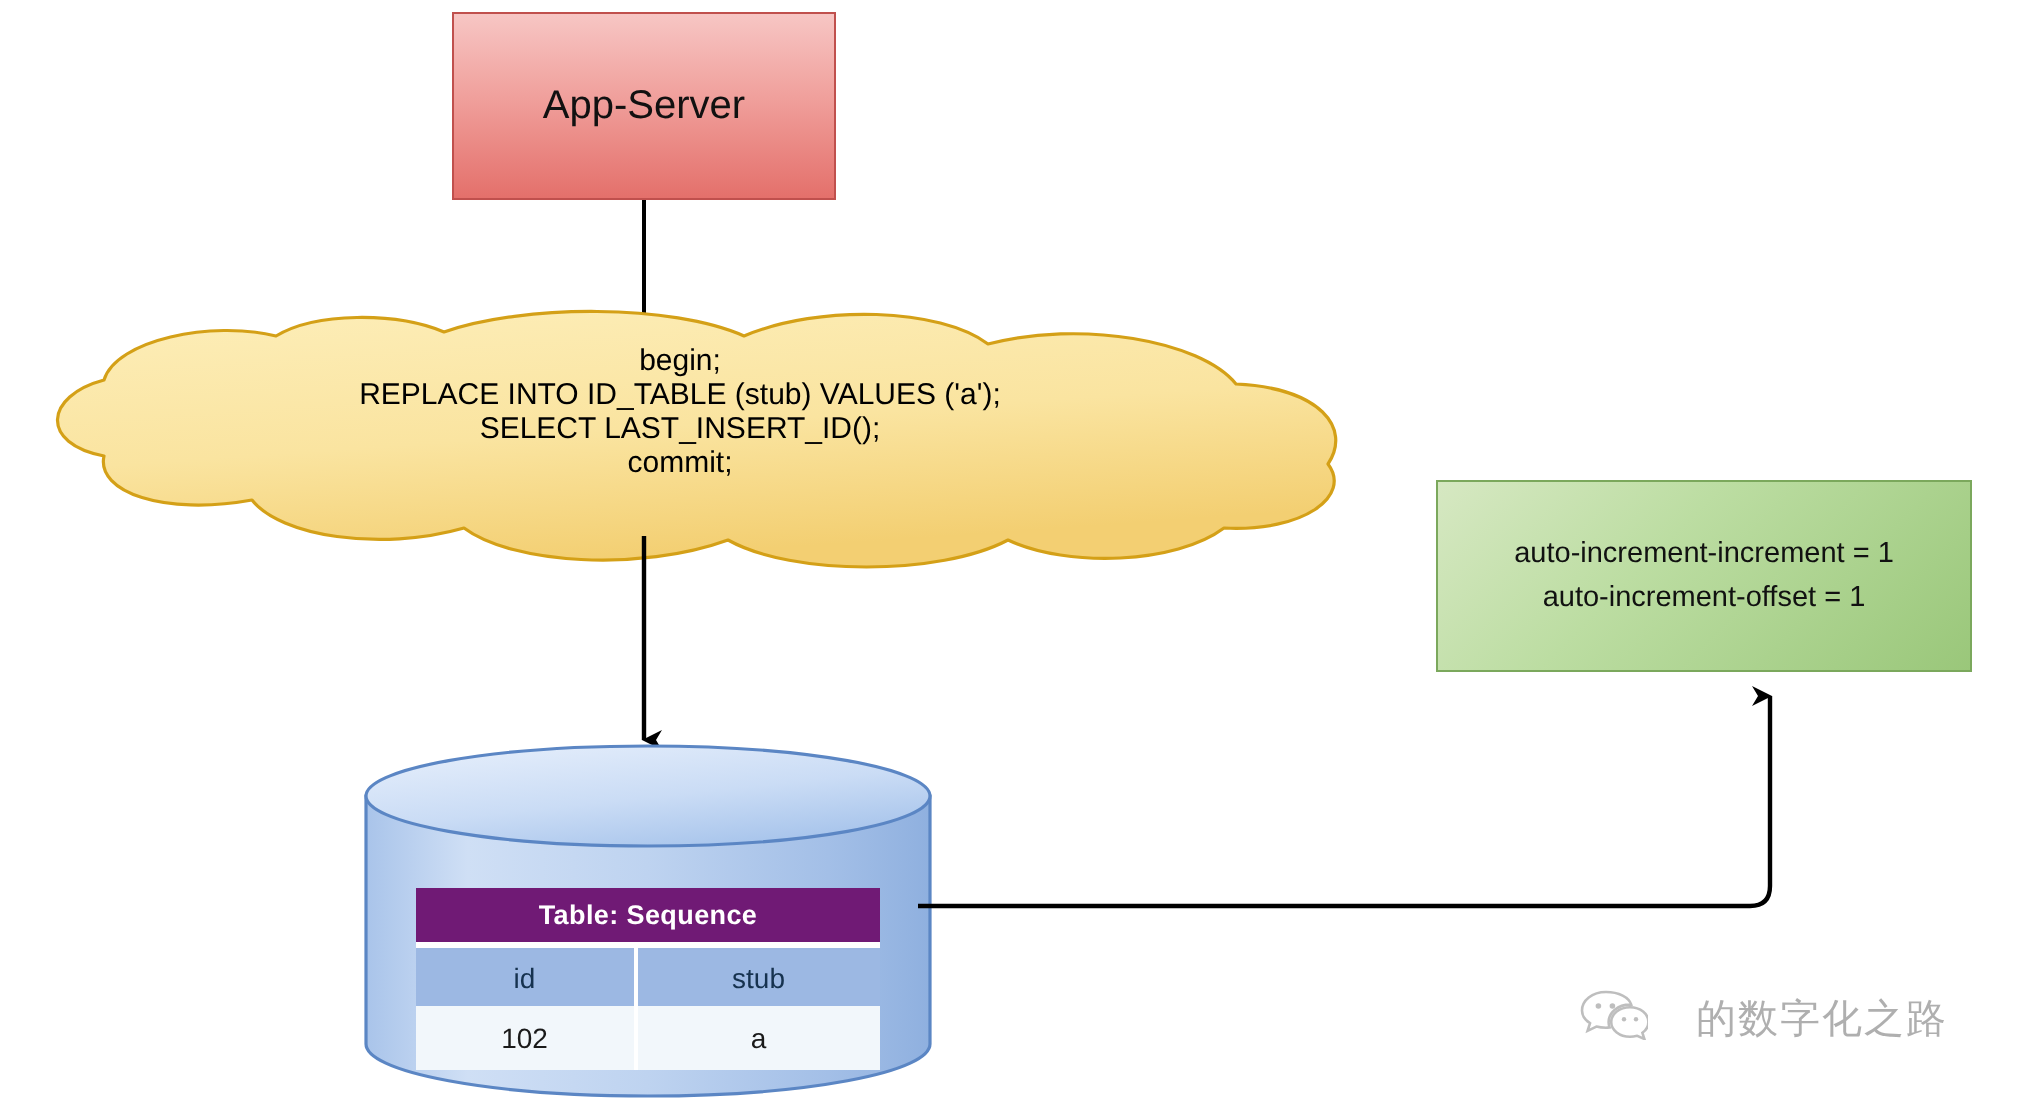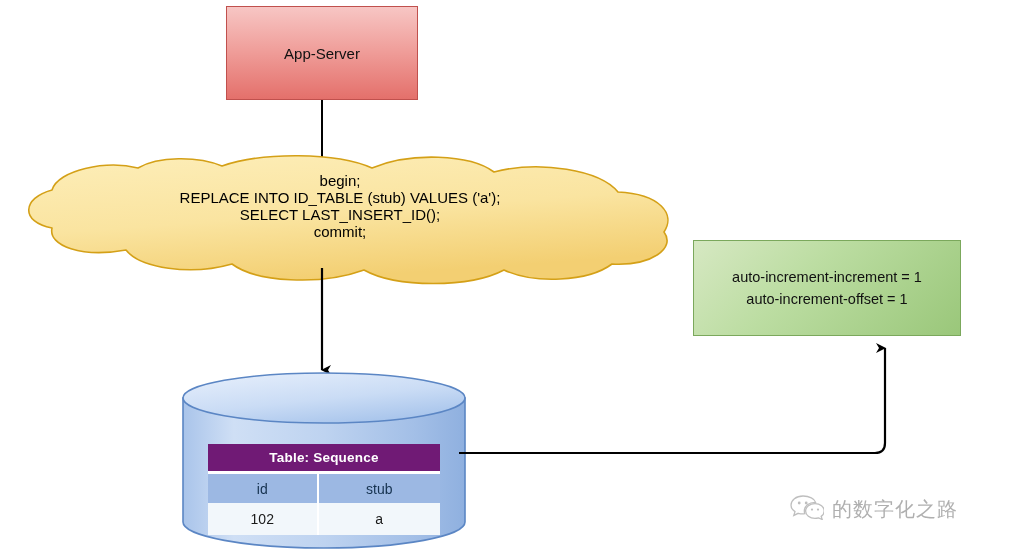--- a/index.html
+++ b/index.html
@@ -31,39 +31,39 @@
   }
 
   
   #app-server-box {
     left: 226px;
     top: 6px;
     width: 192px;
     height: 94px;
     background: linear-gradient(to bottom, #f7c6c4 0%, #f0a09c 45%, #e4706b 100%);
     border: 1px solid #c0504d;
-    font-size: 15px;
+    font-size: 20px;
     color: #111;
     align-items: center;
   }
   #cloud-text {
     position: absolute;
     left: 120px;
     top: 172px;
     width: 440px;
     text-align: center;
     font-size: 15px;
     line-height: 17px;
     color: #000;
     white-space: pre-line;
   }
 
   
   #config-box {
-    left: 693px;
+    left: 718px;
     top: 240px;
     width: 268px;
     height: 96px;
     background: linear-gradient(135deg, #d6e8c2 0%, #bcdda2 40%, #9ac77a 100%);
     border: 1px solid #7ba85c;
     font-size: 14.5px;
     line-height: 22px;
     color: #111;
     white-space: pre-line;
   }
@@ -111,21 +111,21 @@
     border-right: 2px solid #ffffff;
   }
 
   
   #watermark {
     position: absolute;
     left: 790px;
     top: 494px;
     display: flex;
     align-items: center;
-    gap: 8px;
+    gap: 24px;
     opacity: 0.55;
   }
   #watermark .wm-text {
     font-size: 20px;
     color: #6f6f6f;
     letter-spacing: 1px;
     font-family: "DejaVu Sans", sans-serif;
   }
 </style>
 </head>

